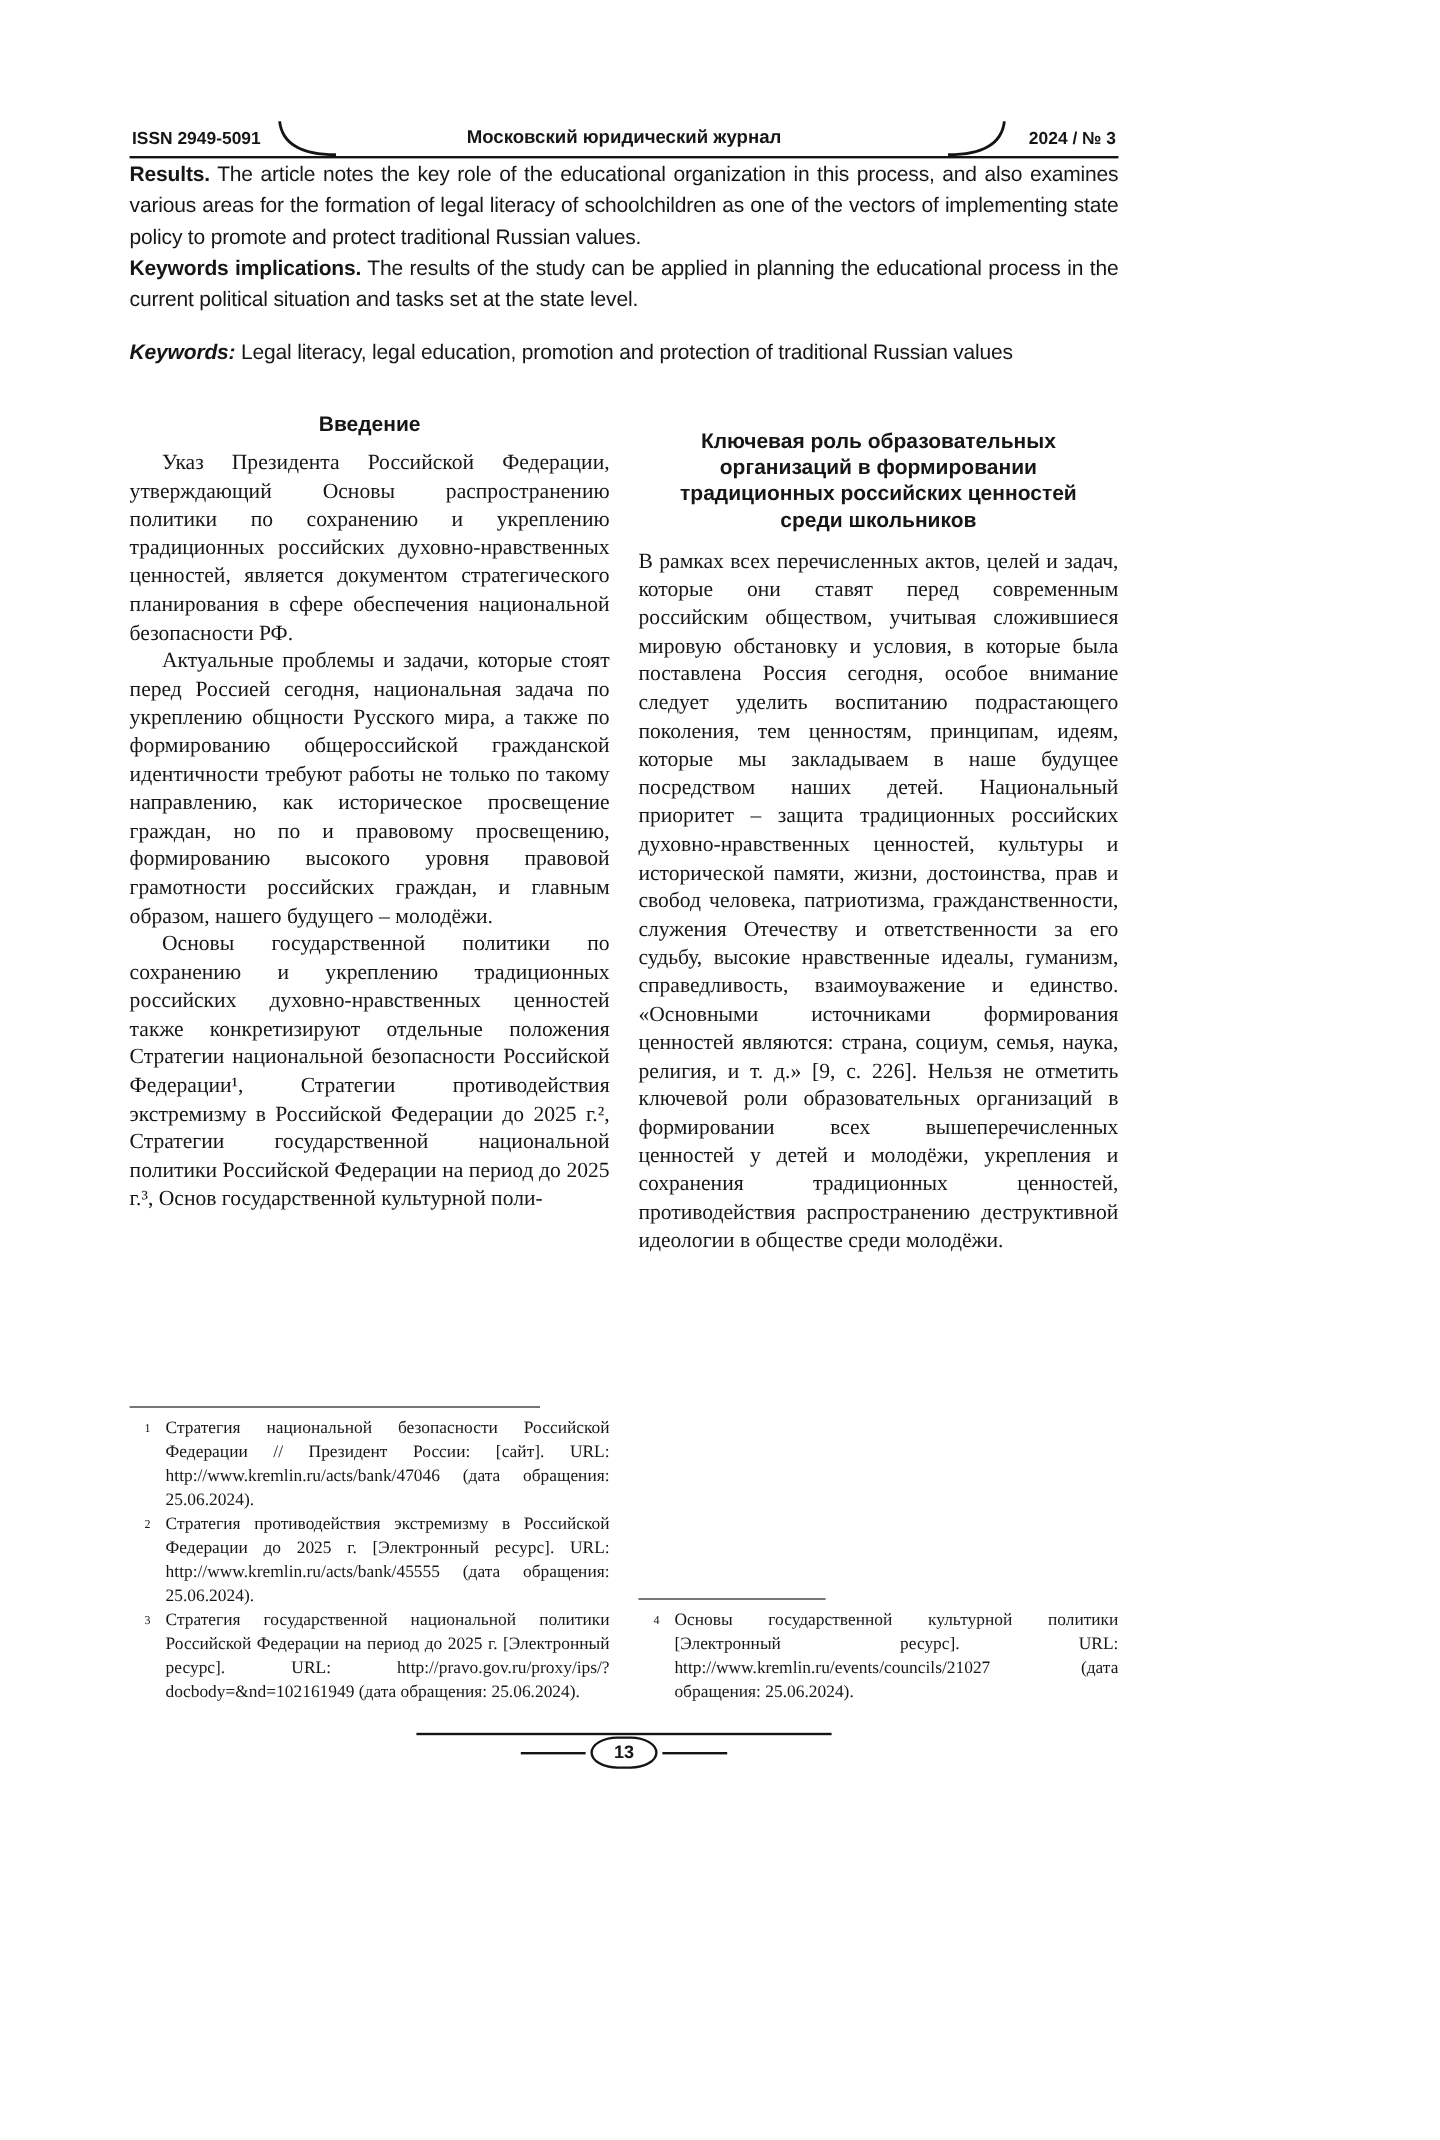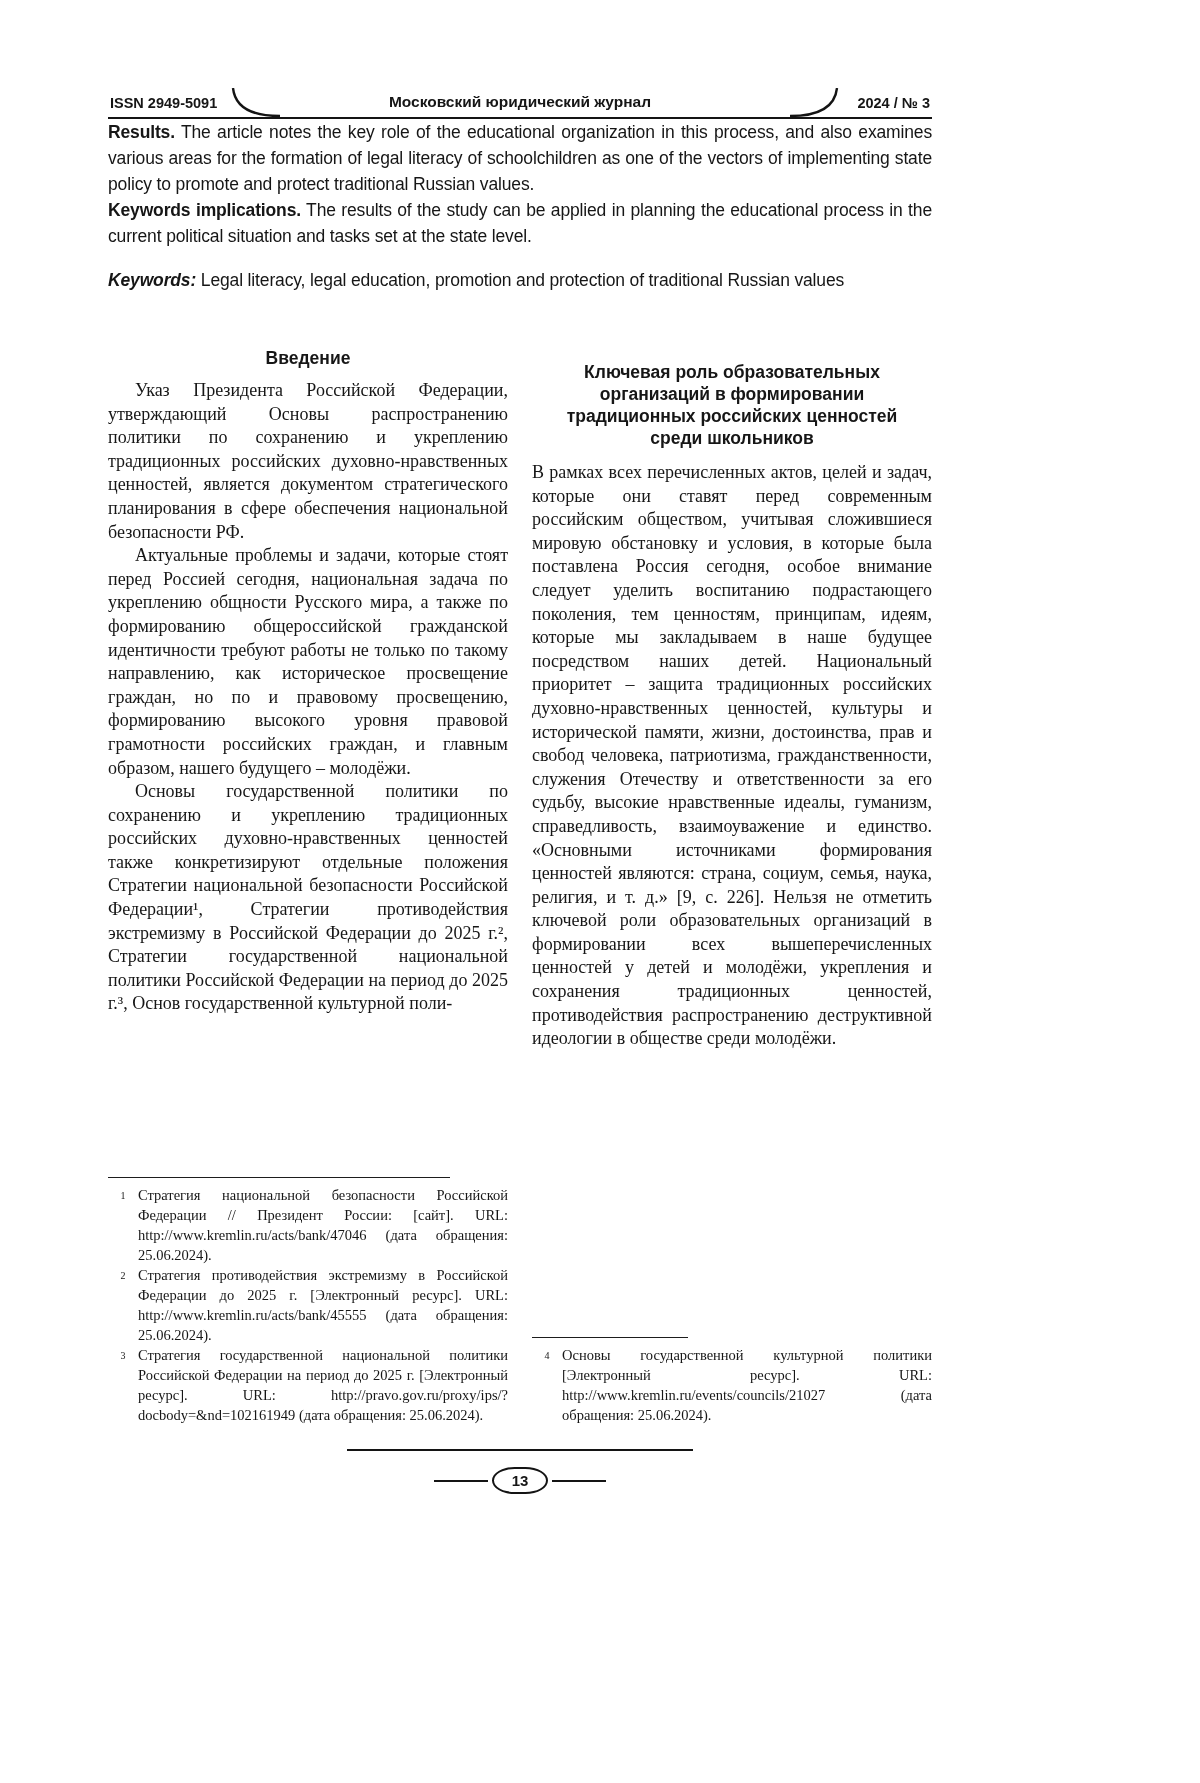--- a/index.html
+++ b/index.html
@@ -5,21 +5,21 @@
   * { margin: 0; padding: 0; box-sizing: border-box; }
   html, body { background: #ffffff; }
   body {
     width: 1200px; height: 1783px;
     font-family: "Liberation Serif", serif;
     color: #161616;
     position: relative;
   }
   .content {
     position: absolute;
-    left: 108px; top: 3px;
+    left: 108px; top: 16px;
     width: 824px;
     padding-top: 84px;
   }
 
   
   .journal-header {
     position: relative;
     height: 32px;
     border-bottom: 2.4px solid #141414;
     font-family: "Liberation Sans", sans-serif;
@@ -42,21 +42,21 @@
   }
   .abstract p { margin: 0; }
   .ab-label { font-weight: bold; }
   .keywords-line { margin-top: 18px !important; }
   .kw-label { font-weight: bold; font-style: italic; }
 
   
   .columns {
     display: flex;
     gap: 24px;
-    margin-top: 52px;
+    margin-top: 34px;
     min-height: 1080px;
   }
   .col {
     width: 400px;
     display: flex;
     flex-direction: column;
   }
   .body-par {
     font-size: 18px;
     line-height: 23.6px;
@@ -87,21 +87,21 @@
   }
   .fn-text { text-align: justify; flex: 1 1 auto; }
 
   
   .page-footer { width: 346px; margin: 24px auto 0; }
   .footer-rule { border-top: 2.3px solid #141414; }
   .page-num-row {
     display: flex;
     align-items: center;
     justify-content: center;
-    margin-top: 16px;
+    margin-top: 1px;
   }
   .pn-line { width: 54px; border-top: 2px solid #141414; }
   .page-bubble {
     width: 56px; height: 27px;
     margin: 0 4px;
     border: 2.2px solid #141414;
     border-radius: 50% / 62%;
     display: flex; align-items: center; justify-content: center;
     font-family: "Liberation Sans", sans-serif;
     font-weight: bold;

